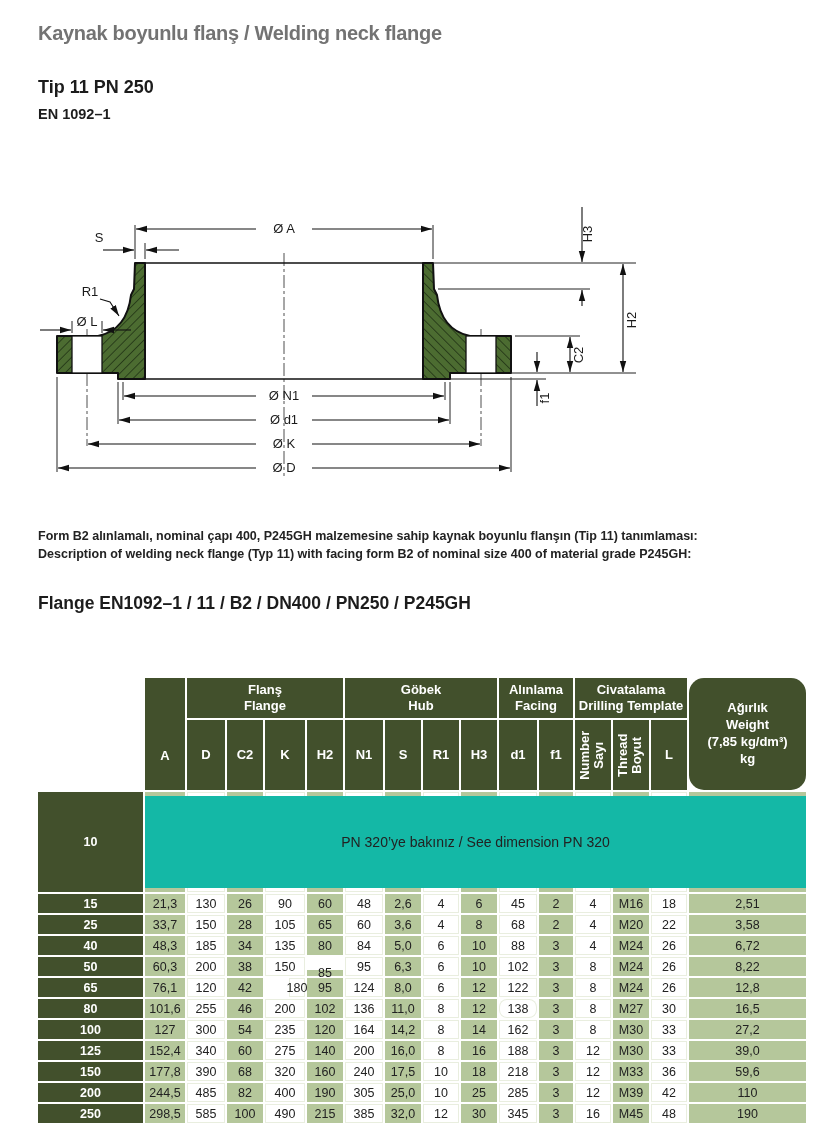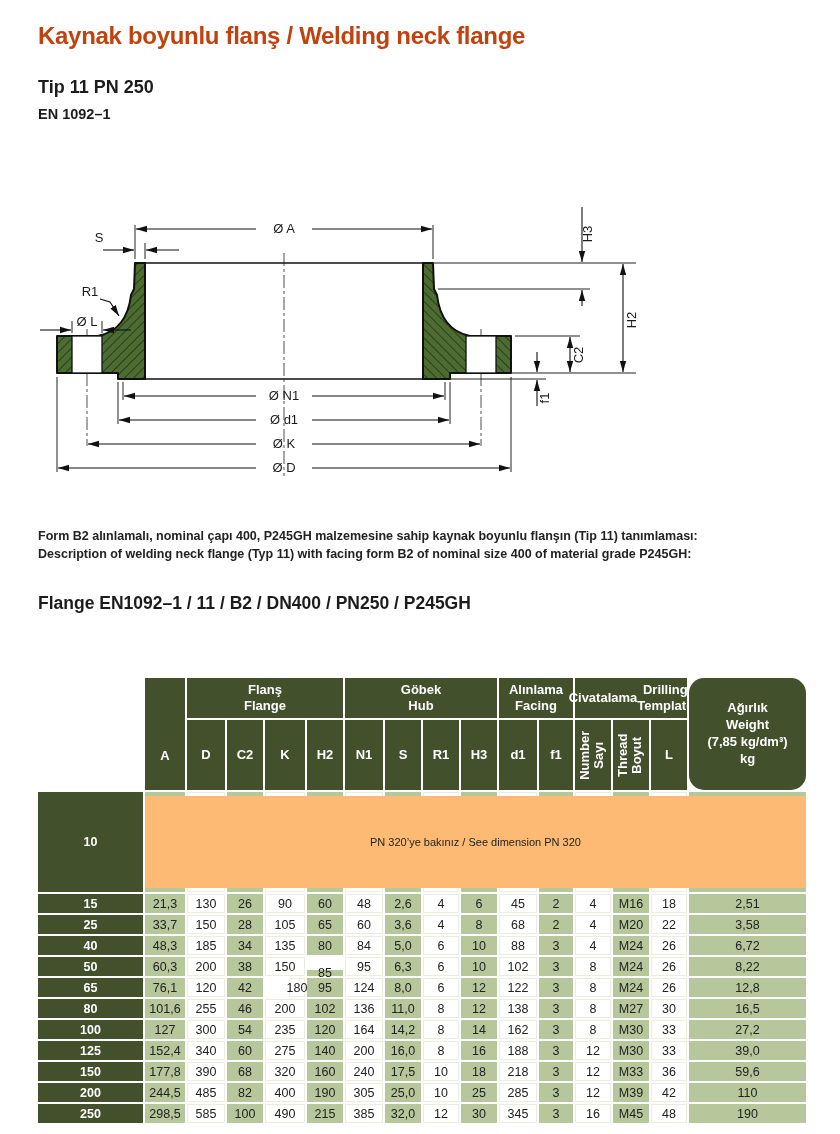--- a/index.html
+++ b/index.html
@@ -1,43 +1,43 @@
 <!DOCTYPE html>
 <html><head>
 <meta charset="utf-8">
 <style>
   html,body{margin:0;padding:0;background:#ffffff;}
   body{width:840px;height:1134px;position:relative;font-family:"Liberation Sans",sans-serif;color:#1c1c1c;overflow:hidden;}
   .abs{position:absolute;}
-  #title{left:38px;top:22px;font-size:24px;font-weight:700;letter-spacing:-0.3px;color:#c2410c;}
+  #title{left:38px;top:22px;font-size:20px;font-weight:700;letter-spacing:-0.3px;color:#737373;}
   #type-line{left:38px;top:77px;font-size:18px;font-weight:700;}
   #standard-line{left:38px;top:106px;font-size:14.5px;font-weight:700;}
   #desc{left:38px;top:527px;width:780px;font-size:12.5px;font-weight:700;line-height:18px;color:#222;}
   #designation{left:38px;top:593px;font-size:17.5px;font-weight:700;}
   
   #grid{position:absolute;left:38px;top:678px;width:768px;display:grid;
         grid-template-columns:105px 40px 38px 36px 40px 36px 38px 36px 36px 36px 38px 34px 36px 36px 36px 1fr;
         grid-template-rows:40px 70px 100px repeat(11,19px);
         gap:2px;background:#fff;font-size:12.5px;}
   .c{display:flex;align-items:center;justify-content:center;color:#222;}
   .dn{background:#42502c;color:#fff;font-weight:700;}
   .g{background:#b5c79b;}
   .w{background:#fff;box-shadow:inset 0 0 0 1px #e9eedf;}
   .hd{background:#42502c;color:#fff;font-weight:700;display:flex;align-items:center;justify-content:center;text-align:center;font-size:13px;line-height:1.25;}
   .h-dn{grid-row:1/3;grid-column:1;}
   .h-a{grid-row:1/3;grid-column:2;align-items:flex-end;padding-bottom:26px;box-sizing:border-box;}
   .h-flange{grid-row:1;grid-column:3/7;flex-direction:column;}
   .h-hub{grid-row:1;grid-column:7/11;flex-direction:column;}
   .h-facing{grid-row:1;grid-column:11/13;flex-direction:column;}
-  .h-drill{grid-row:1;grid-column:13/16;}
+  .h-drill{grid-row:1;grid-column:13/16;flex-direction:column;}
   .h-weight{grid-row:1/3;grid-column:16;flex-direction:column;line-height:1.3;border-radius:15px;}
   .h-sub{grid-row:2;}
   .rot{transform:rotate(-90deg);line-height:1.1;text-align:center;white-space:nowrap;}
   .dn10{grid-row:3;grid-column:1;}
-  .note{grid-row:3;grid-column:2/-1;margin:4px 0;background:#fdba74;z-index:1;display:flex;align-items:center;justify-content:center;font-size:11px;color:#222;}
+  .note{grid-row:3;grid-column:2/-1;margin:4px 0;background:#14b8a6;z-index:1;display:flex;align-items:center;justify-content:center;font-size:14px;color:#222;}
   
   #drawing{position:absolute;left:0;top:180px;}
   #drawing text{font-size:13px;fill:#1a1a1a;}
 </style>
 </head>
 <body>
 
 <div class="abs" id="title">Kaynak boyunlu flanş / Welding neck flange</div>
 <div class="abs" id="type-line">Tip 11 PN 250</div>
 <div class="abs" id="standard-line">EN 1092–1</div>
@@ -301,21 +301,21 @@
     <div class="c dn" style="grid-area: 9 / 1;">80</div>
     <div class="c g" style="grid-area: 9 / 2;">101,6</div>
     <div class="c w" style="grid-area: 9 / 3;">255</div>
     <div class="c g" style="grid-area: 9 / 4;">46</div>
     <div class="c w" style="grid-area: 9 / 5;">200</div>
     <div class="c g" style="grid-area: 9 / 6;">102</div>
     <div class="c w" style="grid-area: 9 / 7;">136</div>
     <div class="c g" style="grid-area: 9 / 8;">11,0</div>
     <div class="c w" style="grid-area: 9 / 9;">8</div>
     <div class="c g" style="grid-area: 9 / 10;">12</div>
-    <div class="c w" style="grid-area: 9 / 11;">138</div>
+    <div class="c w" style="grid-area: 9 / 11; border-radius: 8px;">138</div>
     <div class="c g" style="grid-area: 9 / 12;">3</div>
     <div class="c w" style="grid-area: 9 / 13;">8</div>
     <div class="c g" style="grid-area: 9 / 14;">M27</div>
     <div class="c w" style="grid-area: 9 / 15;">30</div>
     <div class="c g" style="grid-area: 9 / 16;">16,5</div>
     <div class="c dn" style="grid-area: 10 / 1;">100</div>
     <div class="c g" style="grid-area: 10 / 2;">127</div>
     <div class="c w" style="grid-area: 10 / 3;">300</div>
     <div class="c g" style="grid-area: 10 / 4;">54</div>
     <div class="c w" style="grid-area: 10 / 5;">235</div>

